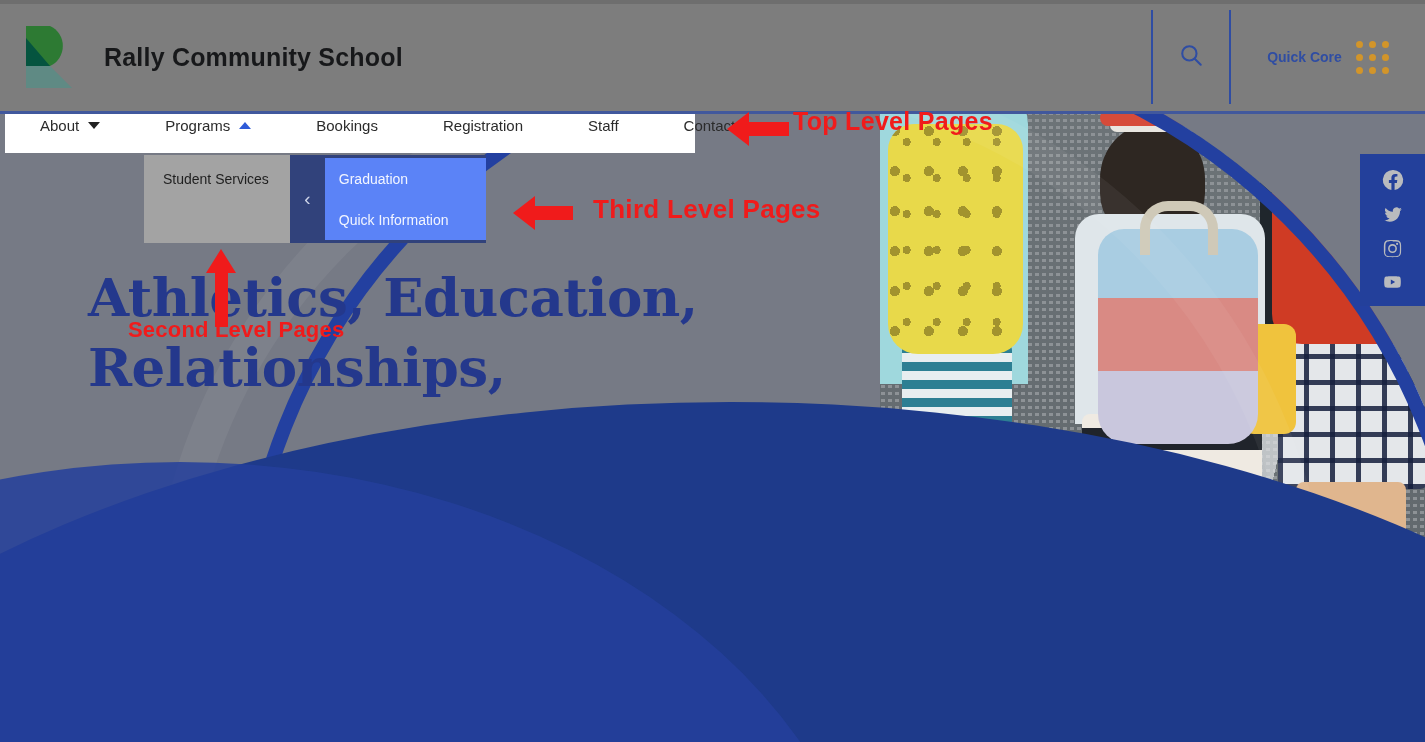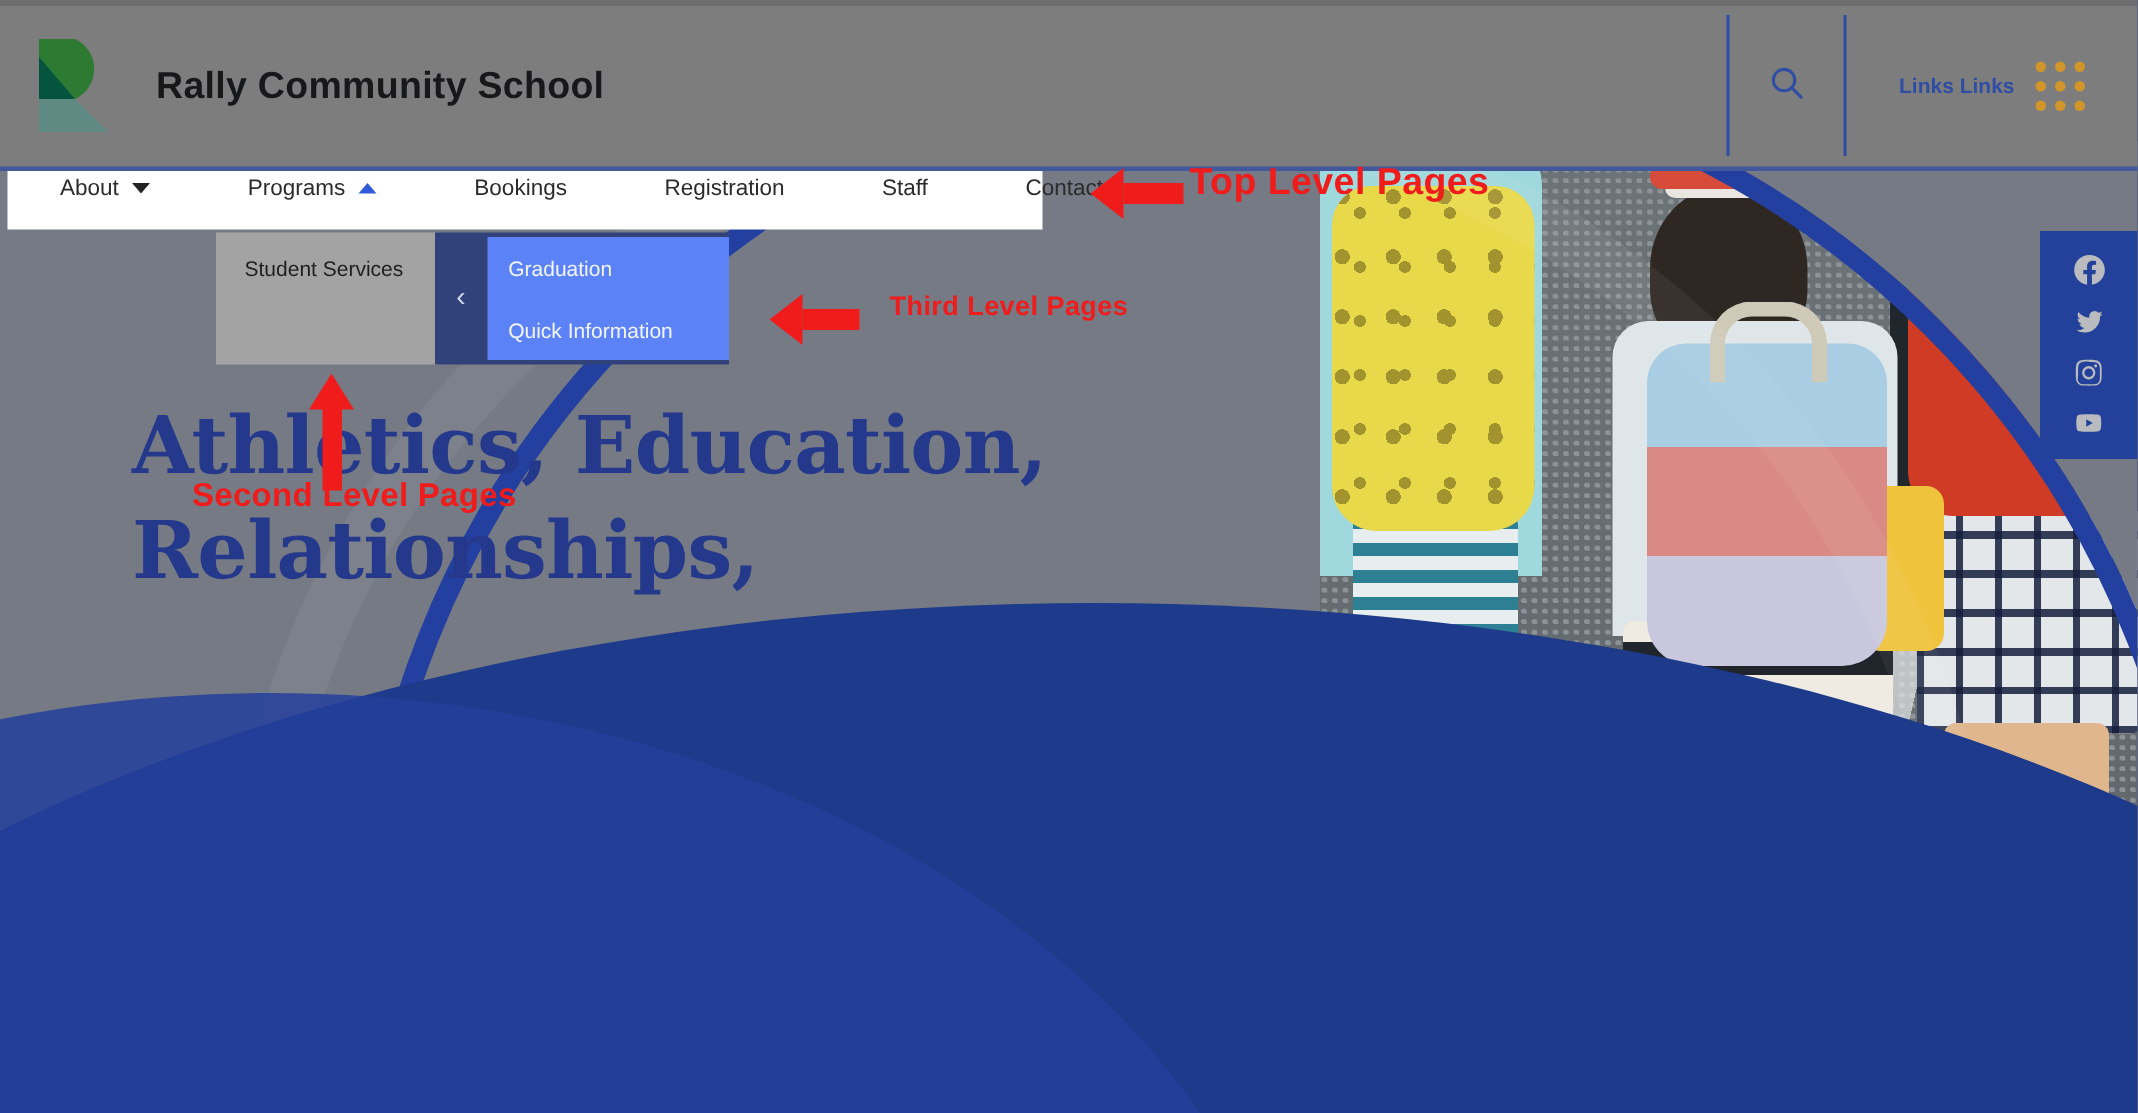--- a/index.html
+++ b/index.html
@@ -186,21 +186,21 @@
   .social {
     position:absolute; left:1360px; top:154px; width:65px; height:152px;
     background:#23409b; z-index:25;
     display:flex; flex-direction:column; align-items:center; justify-content:center; gap:12px;
   }
   .social svg { display:block; fill:#b9bbbe; }
 
   
   .anno { position:absolute; z-index:40; color:#f01b1b; font-weight:bold; }
   .anno-text-top   { left:793px; top:107px; font-size:25px; letter-spacing:.3px; }
-  .anno-text-third { left:593px; top:194px; font-size:18px; letter-spacing:.3px; }
+  .anno-text-third { left:593px; top:194px; font-size:26px; letter-spacing:.3px; }
   .anno-text-second{ left:128px; top:317px; font-size:22px; letter-spacing:.2px; }
 
   .arrow-left { position:absolute; z-index:40; }
   .arrow-left .shaft { position:absolute; background:#f01b1b; }
   .arrow-left .head  { position:absolute; width:0; height:0;
       border-top:17px solid transparent; border-bottom:17px solid transparent; border-right:22px solid #f01b1b; }
 
   .arrow-top  { left:727px; top:112px; width:62px; height:34px; }
   .arrow-top  .shaft { left:22px; top:10px; width:40px; height:14px; }
   .arrow-top  .head  { left:0; top:0; }
@@ -302,21 +302,21 @@
     <div class="header-right">
       <div class="search-cell">
         <span>
           <svg width="26" height="26" viewBox="0 0 24 24" fill="none" stroke="#2f4da3" stroke-width="1.9">
             <circle cx="10.5" cy="10.5" r="6.6"></circle>
               <line x1="15.4" y1="15.4" x2="21" y2="21" stroke-linecap="round"></line>
           </svg>
         </span>
       </div>
       <div class="quick-cell">
-        <span class="quick-label">Links Links</span>
+        <span class="quick-label">Quick Core</span>
         <span class="dotgrid">
           <i></i>
             <i></i>
             <i></i>
             <i></i>
             <i></i>
             <i></i>
             <i></i>
             <i></i>
             <i></i>

